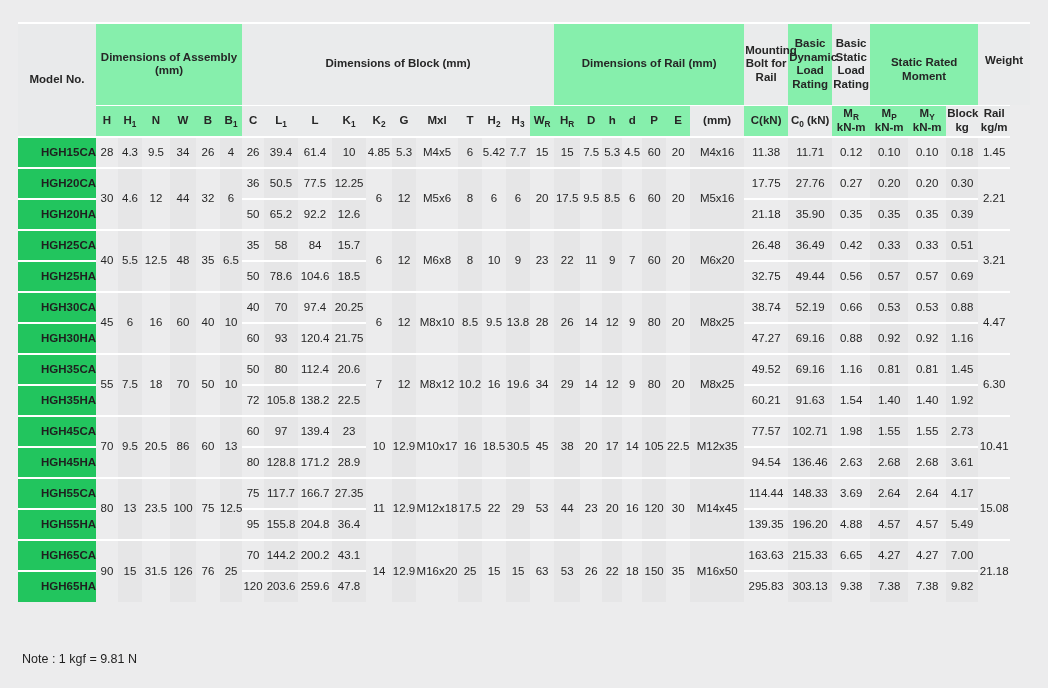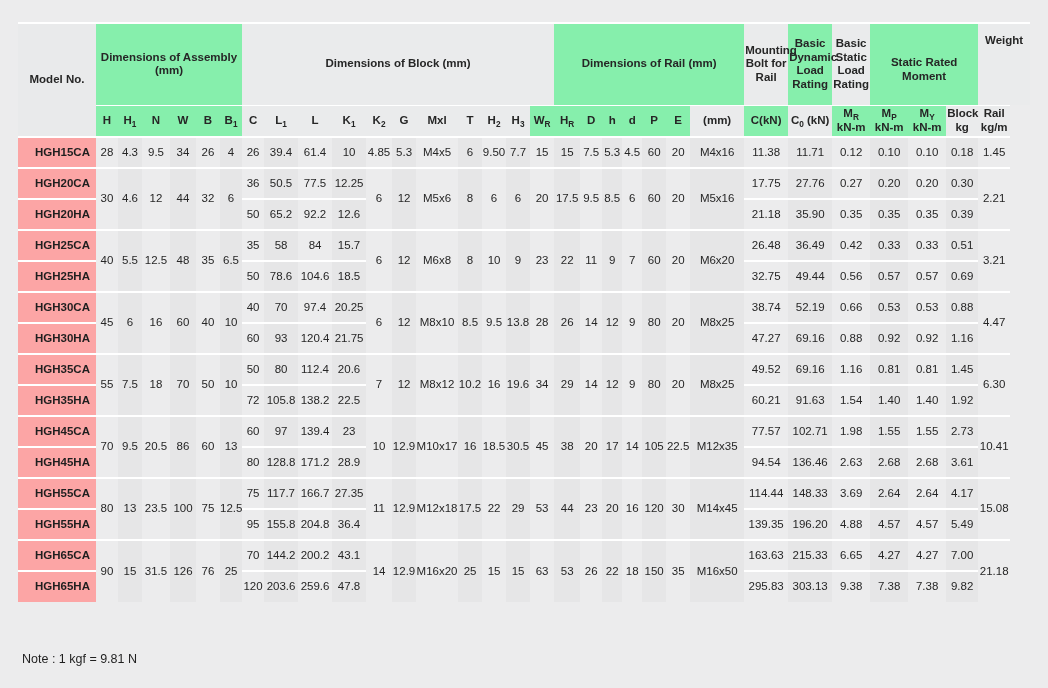--- a/index.html
+++ b/index.html
@@ -49,25 +49,25 @@
   th.model { font-size: 11.5px; background: #e9eaeb; margin-top: 44px; }
   th.band-a { background: #86efac; }
   th.band-b { background: #eaebec; }
   sub { font-size: 0.72em; vertical-align: baseline; position: relative; top: 3px; }
 
   
   tbody td { height: 31px; line-height: 1.15; font-size: 11.5px; }
   tbody td.c-odd  { background: #e6e6e7; }
   tbody td.c-even { background: #ececed; }
   tbody td.model-cell {
-    background: #fca5a5;
+    background: #22c55e;
     font-weight: bold;
     font-size: 11.5px;
     color: #1f1f1f;
-    text-align: center;
+    text-align: right;
     padding-left: 11px;
   }
   tbody td.span-cell { font-size: 11.5px; }
   
   tbody tr.sep-top > td { border-top: 2px solid #ffffff; }
   tbody tr.inner > td.line-under { border-bottom: 2px solid #ffffff; }
   .note {
     position: absolute;
     left: 22px; top: 652px;
     font-size: 12.5px;
@@ -118,21 +118,21 @@
   <thead>
     <tr class="grp">
       <th class="model" rowspan="2">Model No.</th>
       <th class="band-a" colspan="6">Dimensions of Assembly (mm)</th>
       <th class="band-b" colspan="11">Dimensions of Block (mm)</th>
       <th class="band-a" colspan="7">Dimensions of Rail (mm)</th>
       <th class="band-b">Mounting Bolt for Rail</th>
       <th class="band-a">Basic Dynamic Load Rating</th>
       <th class="band-b">Basic Static Load Rating</th>
       <th class="band-a" colspan="3" style="height:40px;vertical-align:top;padding-top:32px">Static Rated Moment</th>
-      <th class="band-b" colspan="2" style="height:40px;vertical-align:top;padding-top:10px">Weight</th>
+      <th class="band-b" colspan="2" style="height:40px;vertical-align:top;padding-top:30px">Weight</th>
     </tr>
     <tr class="sym">
       <th class="band-a">H</th>
       <th class="band-a"><span>H</span><sub>1</sub></th>
       <th class="band-a">N</th>
       <th class="band-a">W</th>
       <th class="band-a">B</th>
       <th class="band-a"><span>B</span><sub>1</sub></th>
       <th class="band-b">C</th>
       <th class="band-b"><span>L</span><sub>1</sub></th>
@@ -172,21 +172,21 @@
           <td rowspan="1" class="c-even span-cell">26</td>
           <td rowspan="1" class="c-odd span-cell">4</td>
           <td class="c-even">26</td>
           <td class="c-odd">39.4</td>
           <td class="c-even">61.4</td>
           <td class="c-odd">10</td>
           <td rowspan="1" class="c-even span-cell">4.85</td>
           <td rowspan="1" class="c-odd span-cell">5.3</td>
           <td rowspan="1" class="c-even span-cell">M4x5</td>
           <td rowspan="1" class="c-odd span-cell">6</td>
-          <td rowspan="1" class="c-even span-cell">9.50</td>
+          <td rowspan="1" class="c-even span-cell">5.42</td>
           <td rowspan="1" class="c-odd span-cell">7.7</td>
           <td rowspan="1" class="c-even span-cell">15</td>
           <td rowspan="1" class="c-odd span-cell">15</td>
           <td rowspan="1" class="c-even span-cell">7.5</td>
           <td rowspan="1" class="c-odd span-cell">5.3</td>
           <td rowspan="1" class="c-even span-cell">4.5</td>
           <td rowspan="1" class="c-odd span-cell">60</td>
           <td rowspan="1" class="c-even span-cell">20</td>
           <td rowspan="1" class="c-odd span-cell">M4x16</td>
           <td class="c-even">11.38</td>

